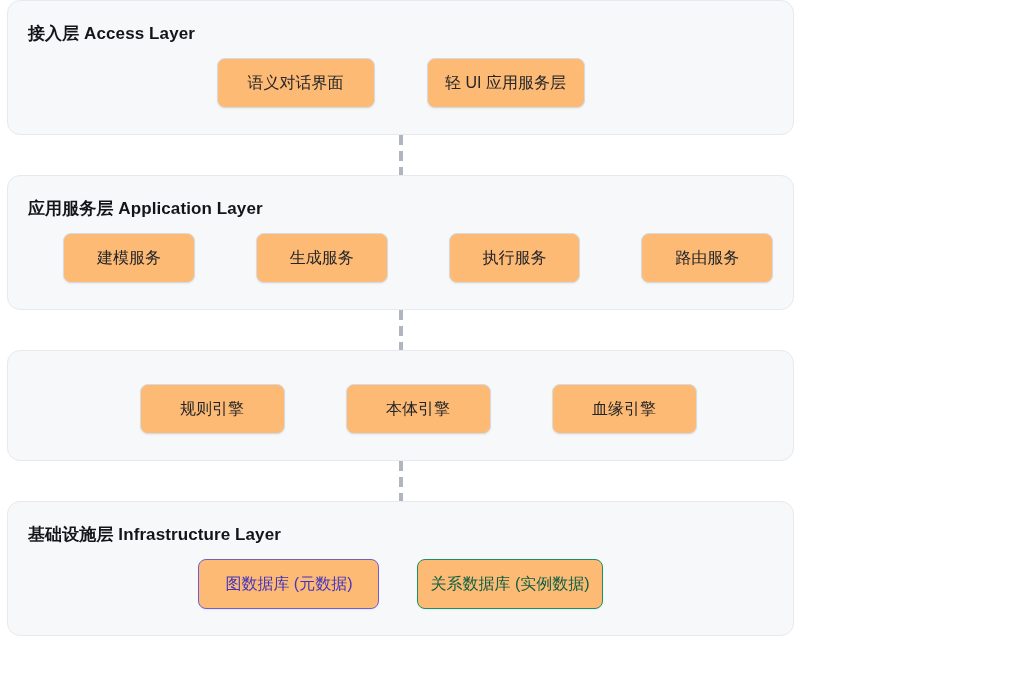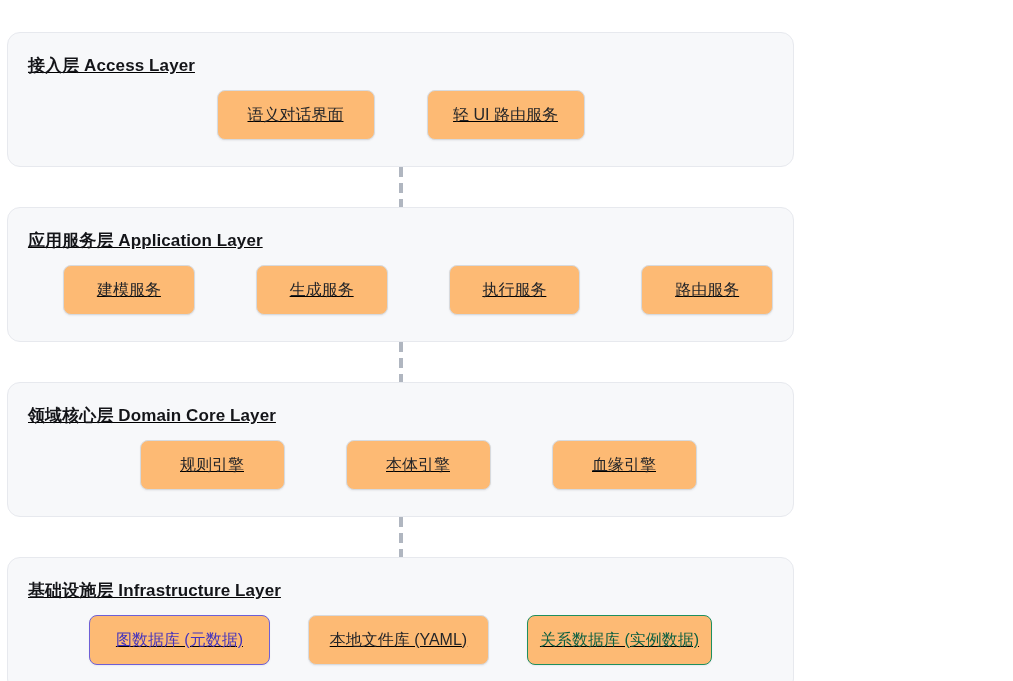--- a/index.html
+++ b/index.html
@@ -4,23 +4,22 @@
 <style>
   * { box-sizing: border-box; margin: 0; padding: 0; }
   html, body {
     width: 1013px;
     background: #ffffff;
     font-family: "Liberation Sans", "DejaVu Sans", sans-serif;
   }
   .stage {
     width: 801px;
     height: 681px;
-    padding-top: 32px;
+    padding-top: 0;
     overflow: hidden;
-    text-decoration: underline;
   }
   .layer-panel {
     width: 787px;
     margin: 0 auto;
     background: #f7f8fa;
     border: 1px solid #e7e9ee;
     border-radius: 13px;
     padding: 21px 20px 26px 20px;
   }
   .layer-title {
@@ -76,51 +75,49 @@
 </style>
 </head>
 <body>
 
 <div class="stage">
 
   <section class="layer-panel">
     <h2 class="layer-title">接入层 Access Layer</h2>
     <div class="chip-row row-access">
       <div class="chip">语义对话界面</div>
-      <div class="chip">轻 UI 路由服务</div>
+      <div class="chip">轻 UI 应用服务层</div>
     </div>
   </section>
 
   <div class="connector"></div>
 
   <section class="layer-panel">
     <h2 class="layer-title">应用服务层 Application Layer</h2>
     <div class="chip-row row-app">
       <div class="chip">建模服务</div>
       <div class="chip">生成服务</div>
       <div class="chip">执行服务</div>
       <div class="chip">路由服务</div>
     </div>
   </section>
 
   <div class="connector"></div>
 
   <section class="layer-panel">
-    <h2 class="layer-title">领域核心层 Domain Core Layer</h2>
     <div class="chip-row row-core">
       <div class="chip">规则引擎</div>
       <div class="chip">本体引擎</div>
       <div class="chip">血缘引擎</div>
     </div>
   </section>
 
   <div class="connector"></div>
 
   <section class="layer-panel">
     <h2 class="layer-title">基础设施层 Infrastructure Layer</h2>
     <div class="chip-row row-infra">
       <div class="chip purple">图数据库 (元数据)</div>
-      <div class="chip">本地文件库 (YAML)</div>
       <div class="chip green">关系数据库 (实例数据)</div>
     </div>
   </section>
 
 </div>
 
 </body></html>

